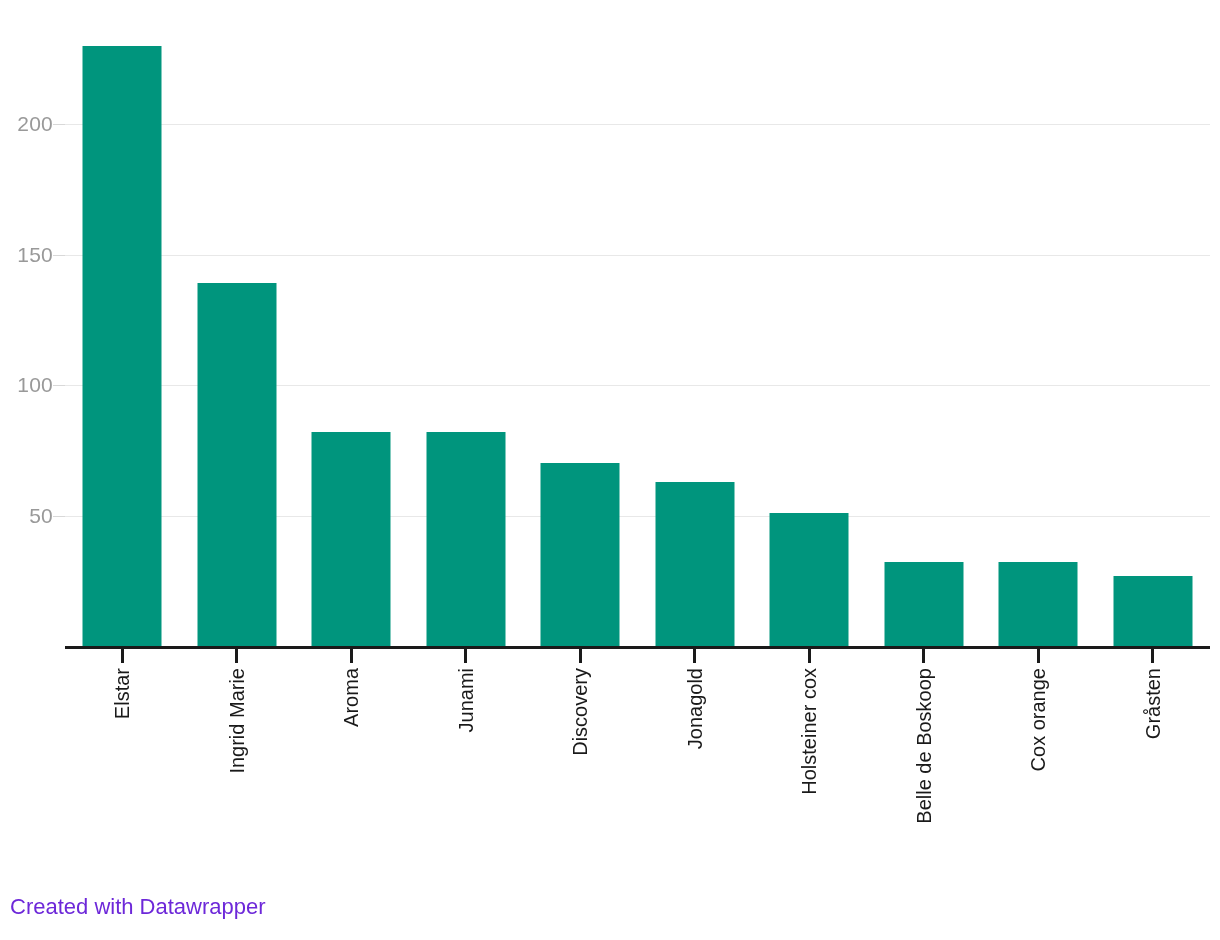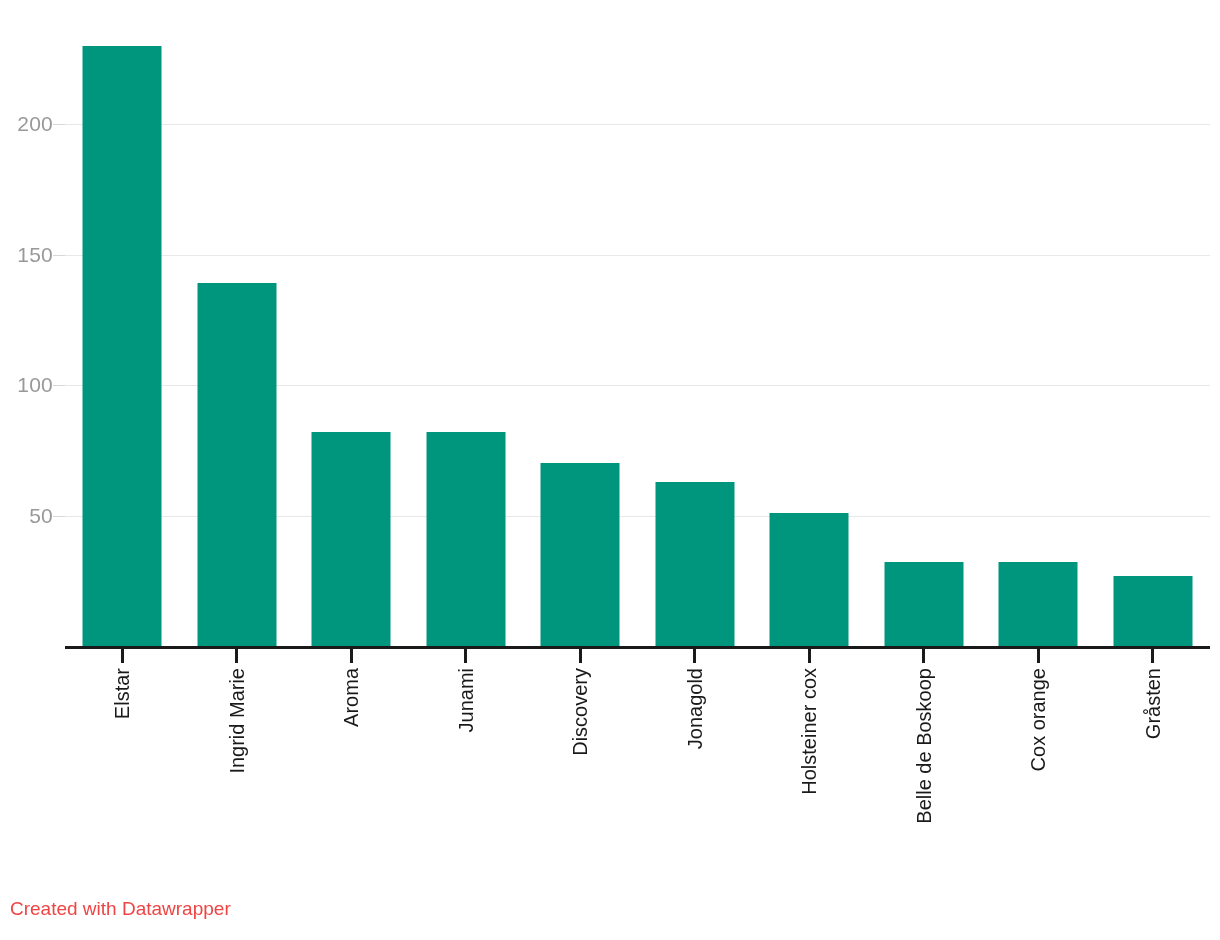--- a/index.html
+++ b/index.html
@@ -123,22 +123,22 @@
     font-size: 20px;
     color: #1a1a1a;
     line-height: 1;
   }
 
   
   .footer {
     position: absolute;
     left: 10px;
     bottom: 22px;
-    font-size: 19px;
-    color: #ef4444;
+    font-size: 22px;
+    color: #6d28d9;
     line-height: 1;
   }
 </style>
 </head>
 <body>
 
 <div id="chart-root">
 
   <div class="plot">
     <div id="gridlines">

